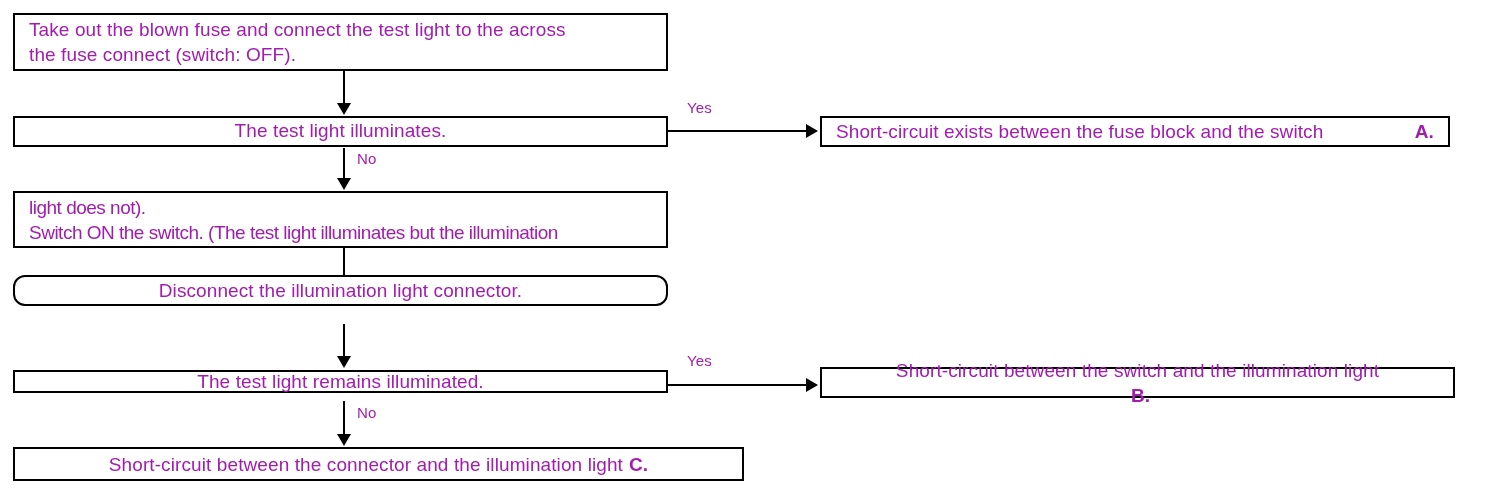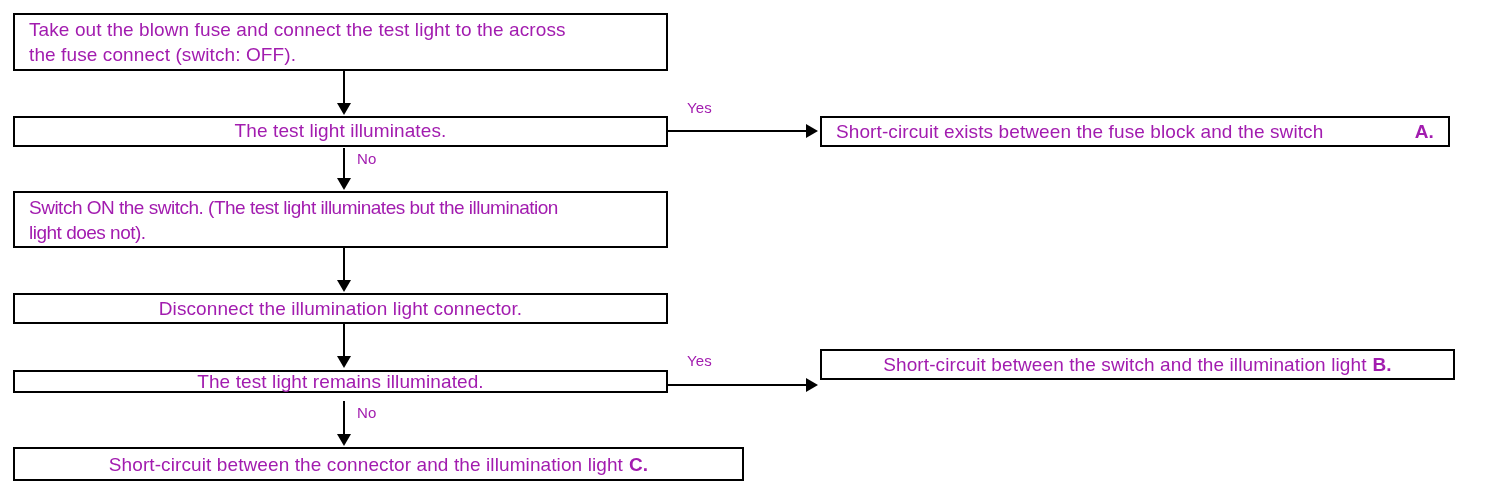--- a/index.html
+++ b/index.html
@@ -75,40 +75,40 @@
 
   <div class="node single" style="left:820px;top:116px;width:630px;height:31px;justify-content:space-between;">
     <span class="result-text">Short-circuit exists between the fuse block and the switch</span>
     <span class="result-code">A.</span>
   </div>
 
   <div class="branch-label" style="left:357px;top:150px;">No</div>
   <div class="varrow" style="left:343px;top:148px;height:30px;"></div>
 
   <div class="node tight" style="left:13px;top:191px;width:655px;height:57px;">
+    <span class="line">light does not).</span>
     <span class="line">Switch ON the switch. (The test light illuminates but the illumination</span>
-    <span class="line">light does not).</span>
   </div>
 
   <div class="varrow" style="left:343px;top:248px;height:32px;"></div>
 
-  <div class="node single" style="left:13px;top:293px;width:655px;height:31px;">
+  <div class="node single" style="left:13px;top:275px;width:655px;height:31px;border-radius:12px;">
     <span class="result-text">Disconnect the illumination light connector.</span>
   </div>
 
   <div class="varrow" style="left:343px;top:324px;height:32px;"></div>
 
   <div class="node single" style="left:13px;top:370px;width:655px;height:23px;">
     <span class="result-text">The test light remains illuminated.</span>
   </div>
 
   <div class="branch-label" style="left:687px;top:352px;">Yes</div>
   <div class="harrow" style="left:668px;top:384px;width:138px;"></div>
 
-  <div class="node single" style="left:820px;top:349px;width:635px;height:31px;">
+  <div class="node single" style="left:820px;top:367px;width:635px;height:31px;flex-direction:column;">
     <span class="result-text">Short-circuit between the switch and the illumination light</span>
     <span class="result-code">B.</span>
   </div>
 
   <div class="branch-label" style="left:357px;top:404px;">No</div>
   <div class="varrow" style="left:343px;top:401px;height:33px;"></div>
 
   <div class="node single" style="left:13px;top:447px;width:731px;height:34px;">
     <span class="result-text">Short-circuit between the connector and the illumination light</span>
     <span class="result-code">C.</span>

